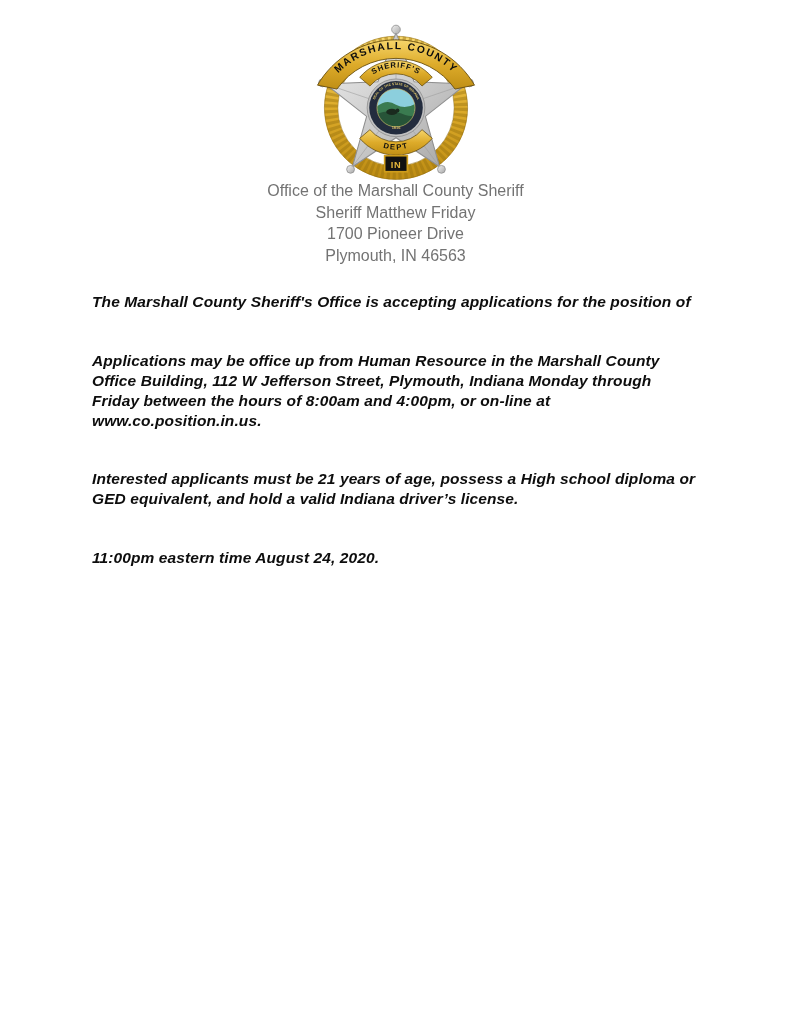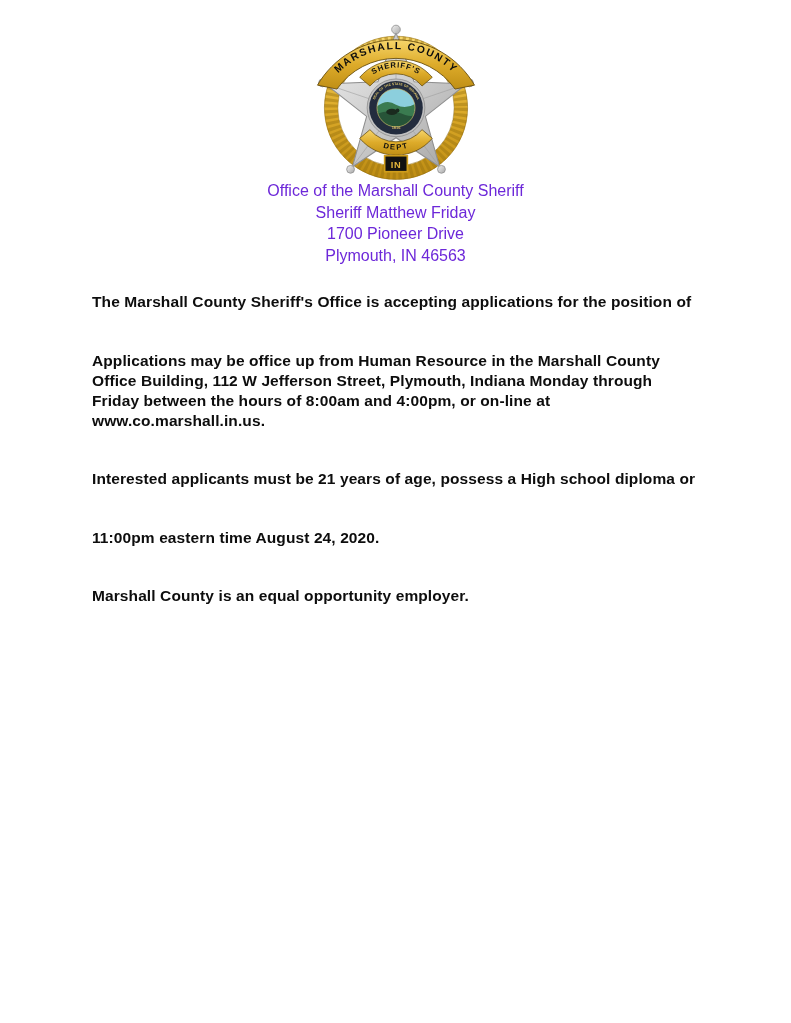--- a/index.html
+++ b/index.html
@@ -13,27 +13,28 @@
   .page { position: relative; width: 791px; height: 1023px; background: #ffffff; }
 
   .badge-row { width: 196px; margin: 12px auto 0; }
   .badge-row svg { display: block; }
 
   .letterhead {
     text-align: center;
     font-size: 16px;
     line-height: 21.5px;
     font-weight: 400;
-    color: #6d28d9;
+    color: #737373;
     margin-top: -2px;
   }
 
   .body-text {
     margin: 26px 0 0 92px;
     width: 640px;
+    font-style: italic;
   }
   .para {
     margin: 0 0 38.5px 0;
     font-weight: 700;
     font-size: 15.5px;
     line-height: 20px;
     color: #0d0d0d;
     letter-spacing: 0.1px;
   }
   .bline { display: block; white-space: pre; }
@@ -145,29 +146,27 @@
   <div class="body-text">
 
     <p class="para">
       <span class="bline">The Marshall County Sheriff's Office is accepting applications for the position of</span>
     </p>
 
     <p class="para">
       <span class="bline">Applications may be office up from Human Resource in the Marshall County</span>
       <span class="bline">Office Building, 112 W Jefferson Street, Plymouth, Indiana Monday through</span>
       <span class="bline">Friday between the hours of 8:00am and 4:00pm, or on-line at</span>
-      <span class="bline">www.co.marshall.in.us.</span>
+      <span class="bline">www.co.position.in.us.</span>
     </p>
 
     <p class="para">
       <span class="bline">Interested applicants must be 21 years of age, possess a High school diploma or</span>
+      <span class="bline">GED equivalent, and hold a valid Indiana driver’s license.</span>
     </p>
 
     <p class="para">
       <span class="bline">11:00pm eastern time August 24, 2020.</span>
     </p>
 
-    <p class="para">
-      <span class="bline">Marshall County is an equal opportunity employer.</span>
-    </p>
 
   </div>
 </div>
 
 </body></html>

